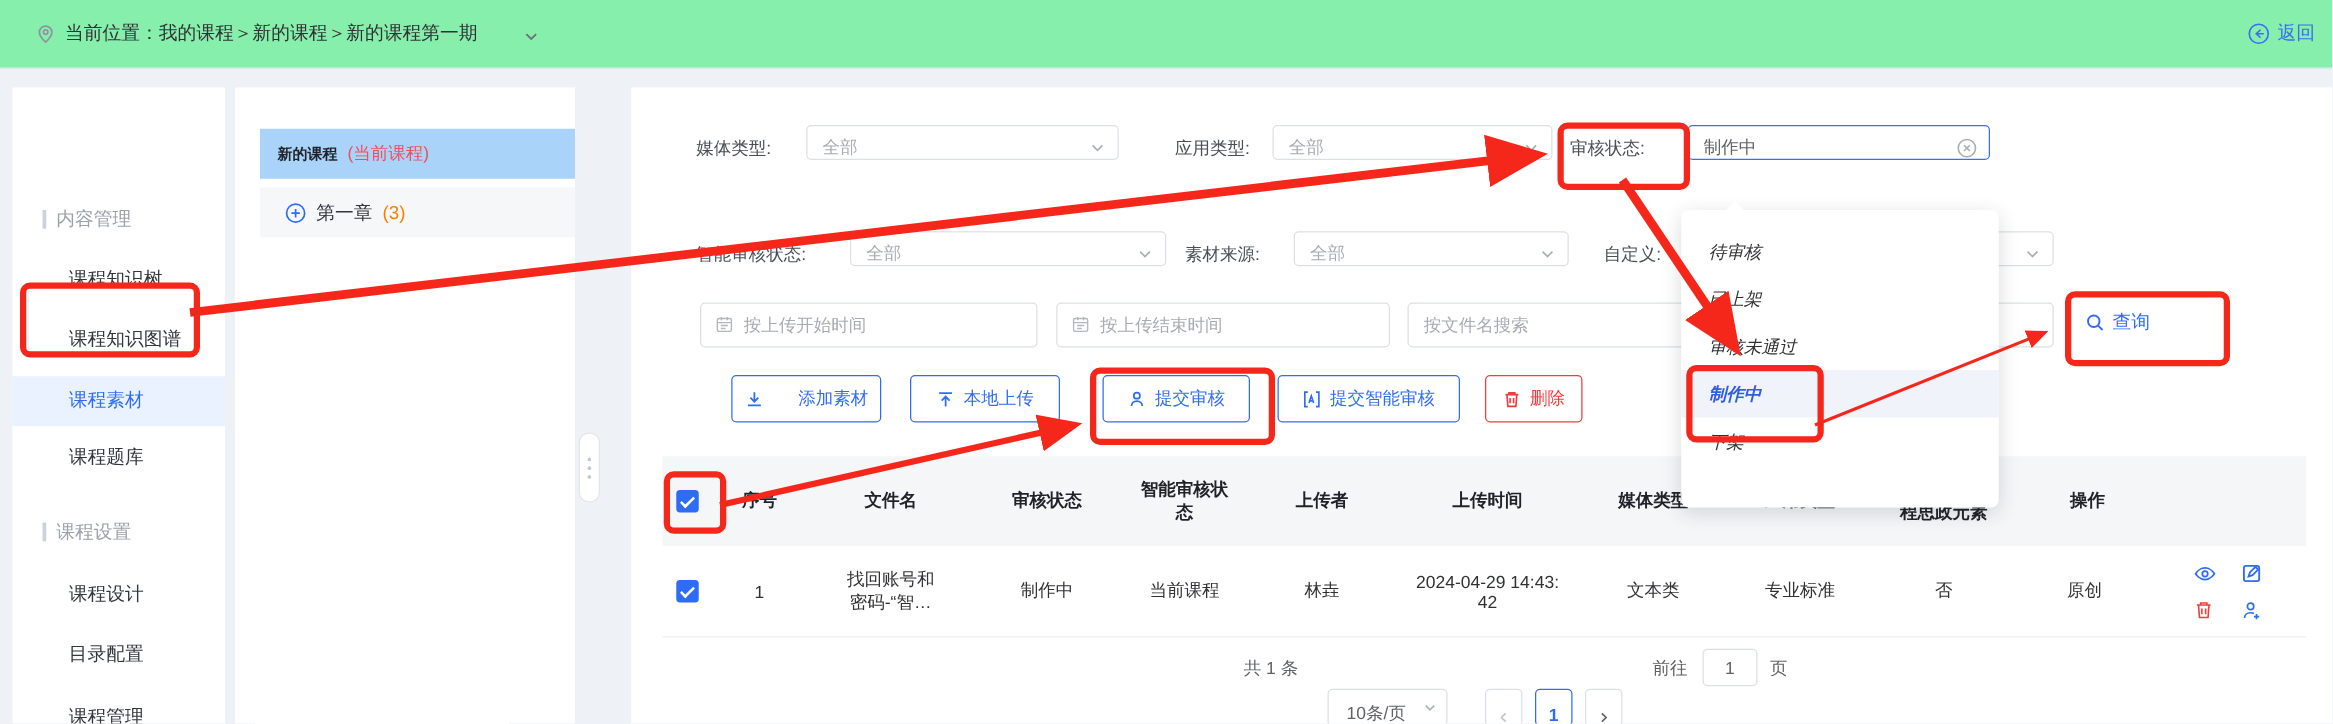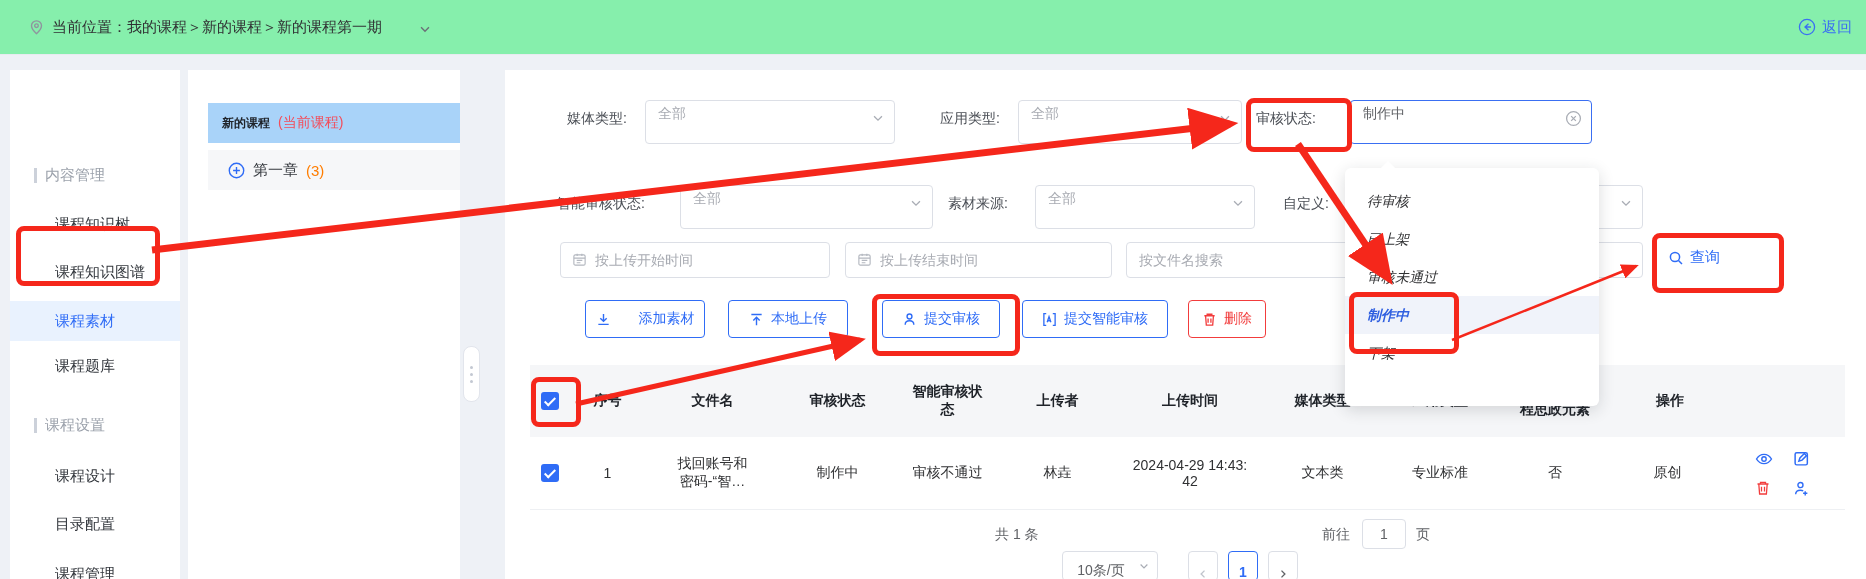--- a/index.html
+++ b/index.html
@@ -13,21 +13,21 @@
   
   .sec-title{position:absolute;left:24px;font-size:15px;color:#9ba1ab;display:flex;align-items:center;gap:8px;}
   .sec-bar{width:3px;height:15px;background:#ccd1da;display:inline-block;}
   .side-item{position:absolute;left:0;width:170px;padding-left:45px;box-sizing:border-box;height:40px;line-height:40px;font-size:15px;color:#33373d;cursor:pointer;}
   .side-item.active{background:#e9f2fe;color:#2f6cf6;}
   
   .course-head{position:absolute;left:208px;top:103px;width:252px;height:40px;background:#a9d3f9;display:flex;align-items:center;padding-left:14px;box-sizing:border-box;gap:8px;}
   .chapter-row{position:absolute;left:208px;top:150px;width:252px;height:40px;background:#f6f7f9;display:flex;align-items:center;padding-left:20px;box-sizing:border-box;gap:8px;font-size:15px;}
   
   .lab{position:absolute;height:36px;line-height:36px;font-size:14px;color:#4a4e55;}
-  .sel{position:absolute;height:44px;box-sizing:border-box;border:1px solid #dcdfe6;border-radius:4px;background:#fff;display:flex;align-items:flex-start;padding:4px 28px 0 12px;font-size:14px;color:#a8abb2;cursor:pointer;z-index:5;}
+  .sel{position:absolute;height:28px;box-sizing:border-box;border:1px solid #dcdfe6;border-radius:4px;background:#fff;display:flex;align-items:flex-end;padding:4px 28px 0 12px;font-size:14px;color:#a8abb2;cursor:pointer;z-index:5;}
   .sel .chev{position:absolute;right:9px;top:10px;color:#a9adb5;}
   .sel.focus{border-color:#3a6ff2;color:#606266;}
   .inp{position:absolute;height:36px;box-sizing:border-box;border:1px solid #dcdfe6;border-radius:4px;background:#fff;font-size:14px;color:#606266;padding:0 10px 0 34px;outline:none;z-index:5;font-family:"Liberation Sans","DejaVu Sans",sans-serif;}
   .inp.noicon{padding-left:12px;}
   .inp::placeholder{color:#a8abb2;}
   .cal{position:absolute;top:10px;color:#b3b7bf;z-index:6;}
   .btn{position:absolute;height:38px;box-sizing:border-box;border:1px solid #2f6cf6;color:#2f6cf6;border-radius:4px;background:#fff;display:flex;align-items:center;justify-content:center;gap:7px;font-size:14px;cursor:pointer;z-index:5;}
   .btn.danger{border-color:#f23c3c;color:#f23c3c;}
   .linkbtn{position:absolute;display:flex;align-items:center;gap:6px;color:#2f6cf6;font-size:15px;cursor:pointer;z-index:5;}
   
@@ -126,21 +126,21 @@
   </div>
 
   <div class="pill">
       <i></i>
       <i></i>
       <i></i>
     </div>
 
   <div class="panel" style="left:505px;top:70px;width:1361px;height:509px;"></div>
 
-  <div class="lab" style="left:557px;top:100px;margin-left:10px;">媒体类型:</div>
+  <div class="lab" style="left:557px;top:100px;">媒体类型:</div>
   <div class="sel" style="left:645px;top:100px;width:250px;">
     <span>全部</span>
     <span class="chev">
         <svg width="14" height="14" viewBox="0 0 16 16" fill="none" stroke="currentColor" stroke-width="1.5">
           <path d="M3.5 6l4.5 4.5L12.5 6"></path>
         </svg>
       </span>
   </div>
   <div class="lab" style="left:940px;top:100px;">应用类型:</div>
   <div class="sel" style="left:1018px;top:100px;width:224px;">
@@ -274,21 +274,21 @@
 程思政元素</div>
     <div class="th" style="width:120px;">操作</div>
   </div>
 
   <div class="trow">
     <div class="td" style="width:40px;"><span class="cb"></span></div>
     <div class="td" style="width:75px;">1</div>
     <div class="td" style="width:135px;">找回账号和
 密码-“智…</div>
     <div class="td" style="width:115px;">制作中</div>
-    <div class="td" style="width:105px;">审核不通过</div>
+    <div class="td" style="width:105px;">当前课程</div>
     <div class="td" style="width:115px;">林垚</div>
     <div class="td" style="width:150px;">2024-04-29 14:43:
 42</div>
     <div class="td" style="width:115px;">文本类</div>
     <div class="td" style="width:120px;">专业标准</div>
     <div class="td" style="width:110px;">否</div>
     <div class="td" style="width:115px;">原创</div>
     <div class="td" style="width:120px;">
       <div class="ops">
         <span class="opico" style="color:#2f6cf6;"><svg width="18" height="18" viewBox="0 0 18 18" fill="none" stroke="currentColor" stroke-width="1.4">

